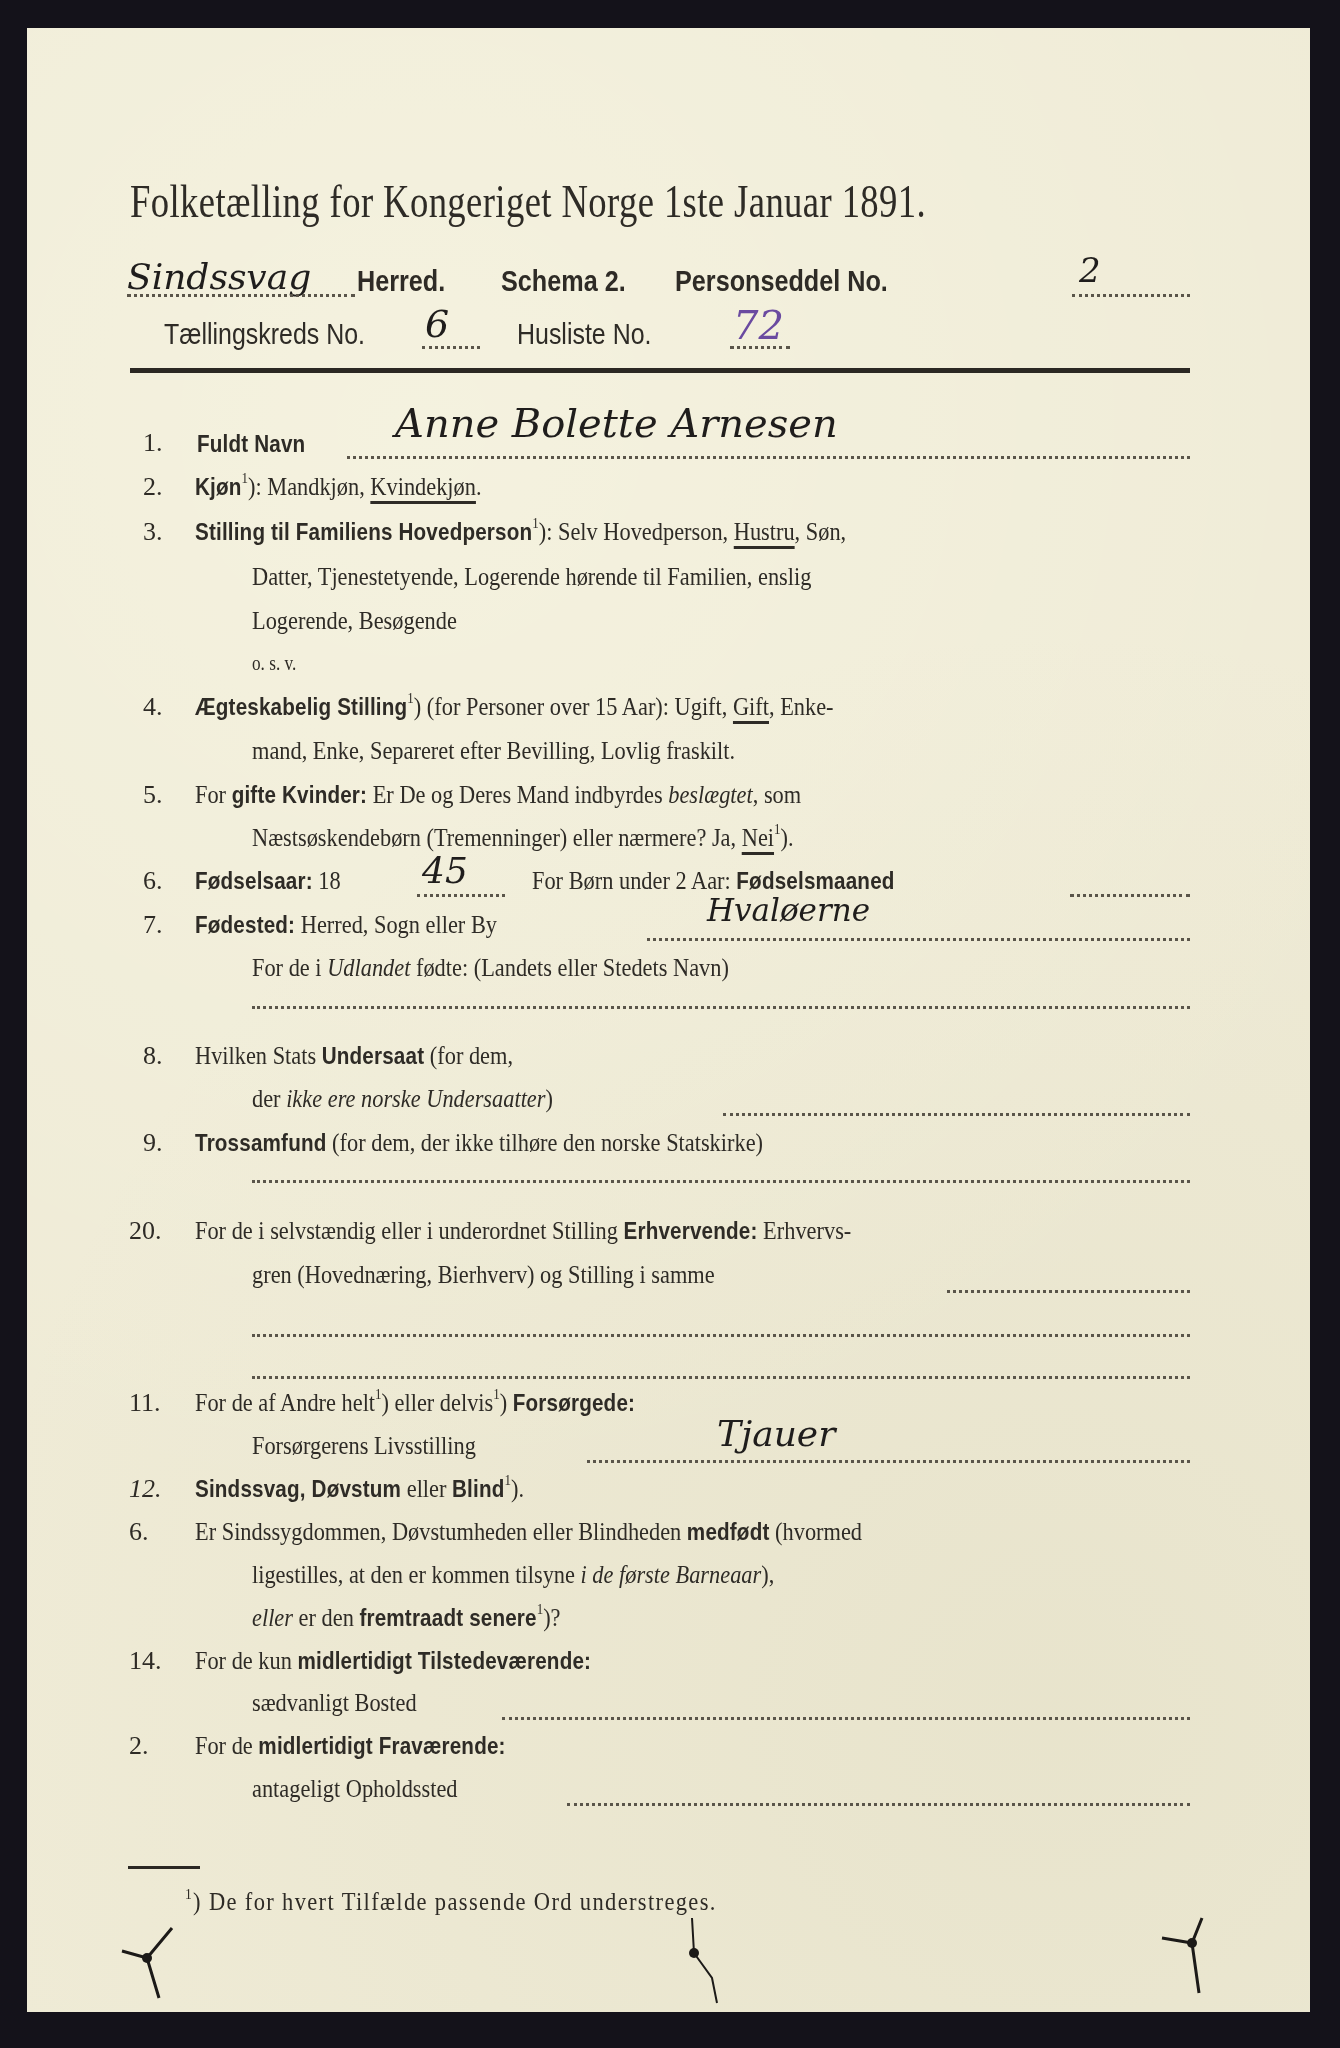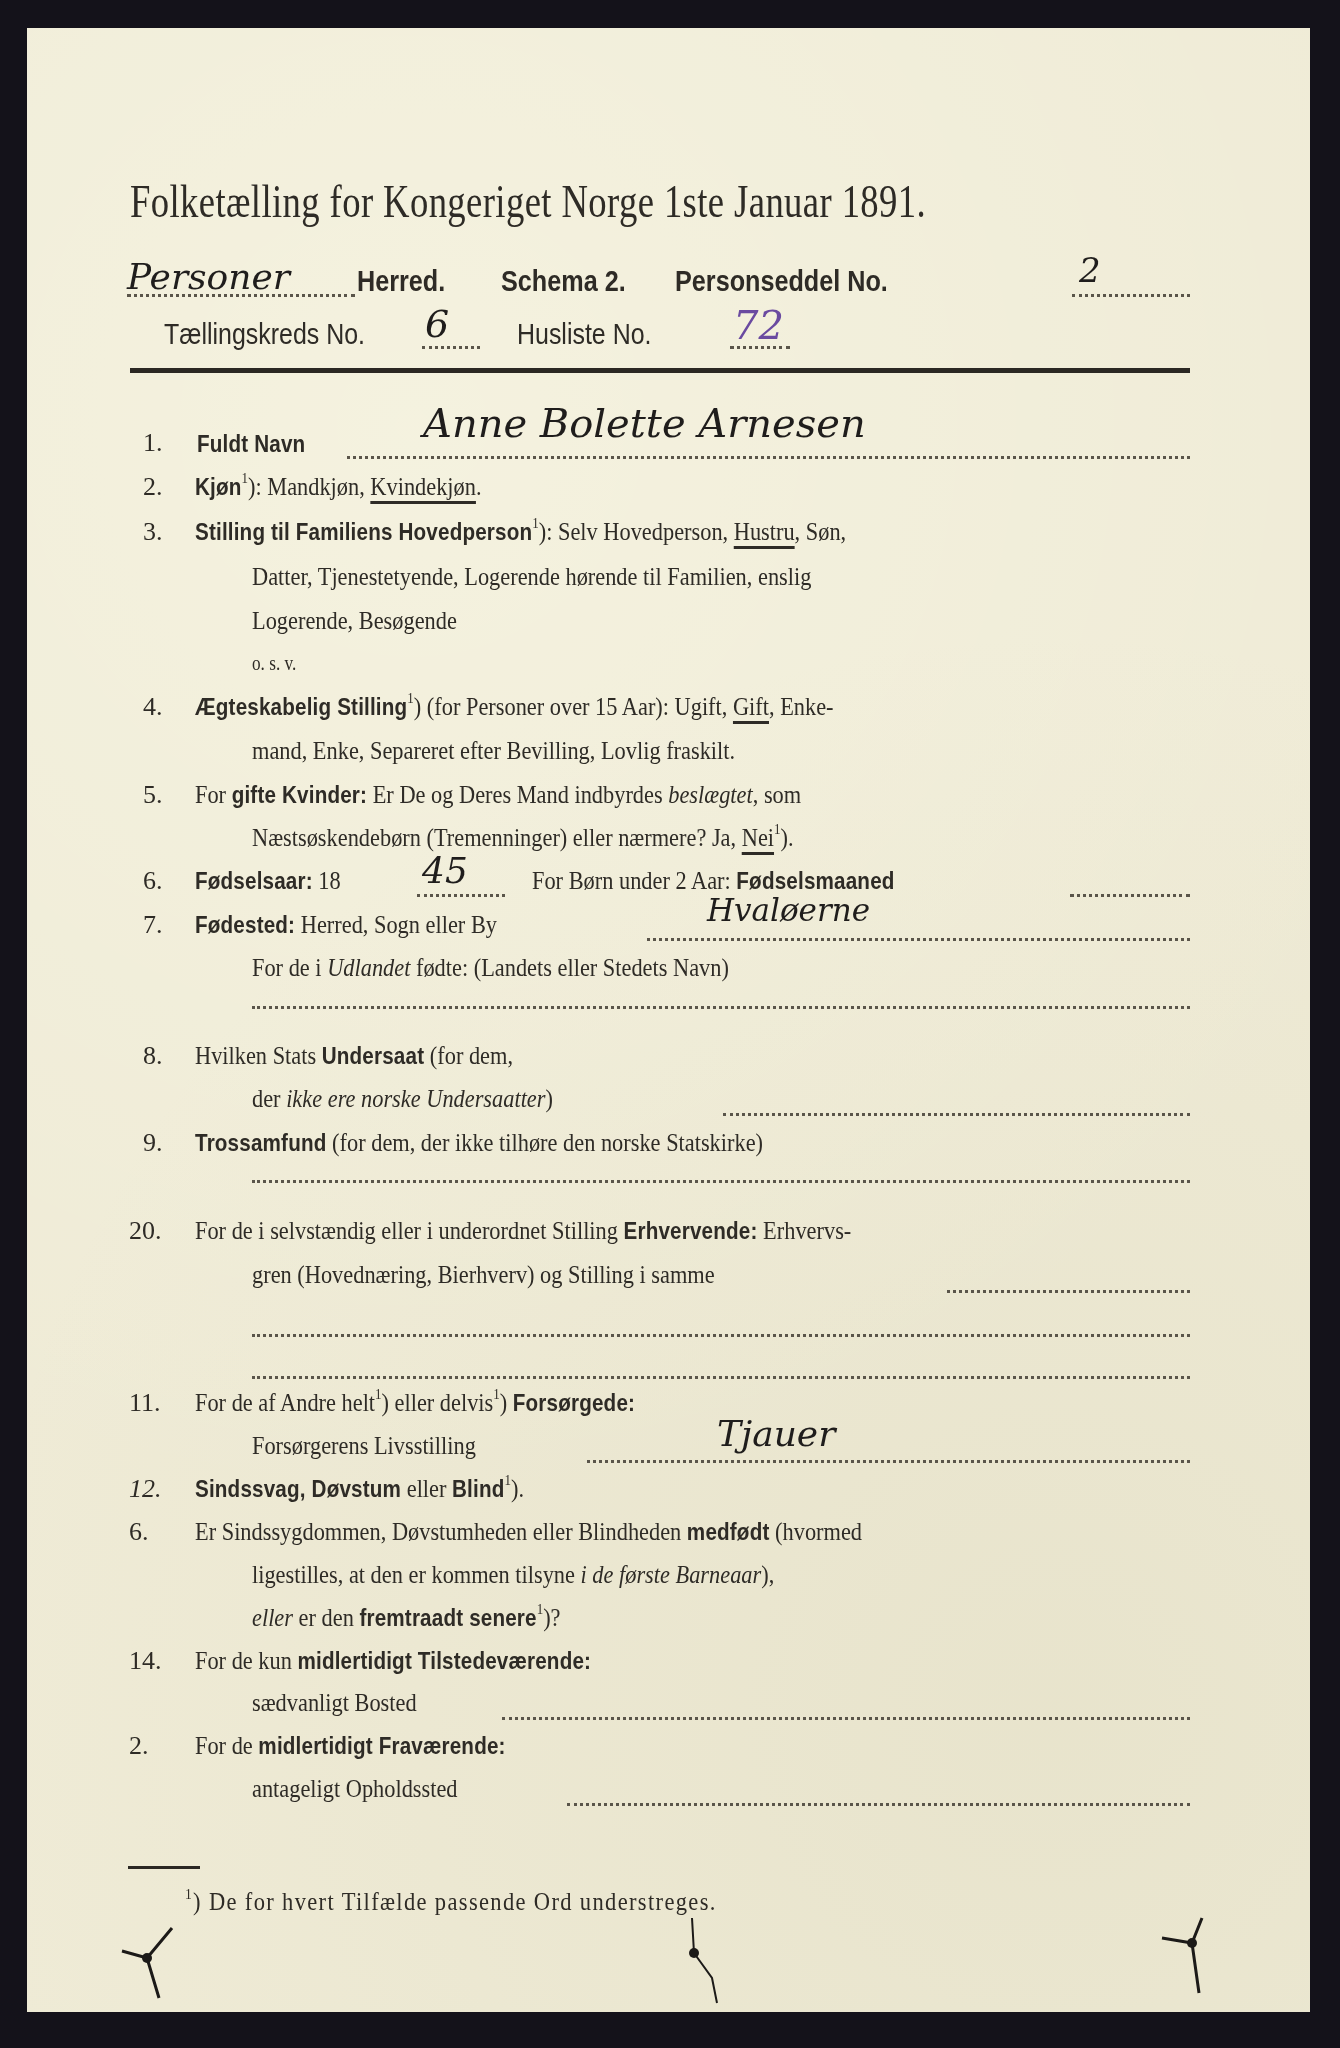--- a/index.html
+++ b/index.html
@@ -27,41 +27,41 @@
   .hand.purple{color:#6a4aa0;text-align:center;}
   .tear{position:absolute;width:40px;height:40px;}
 </style>
 </head>
 <body>
 
 <div class="page">
 
   <div class="abs title" style="left:103px;top:146px;">Folketælling for Kongeriget Norge 1ste Januar 1891.</div>
 
-  <div class="abs hand" style="left:100px;top:228px;font-size:36px;">Personer</div>
+  <div class="abs hand" style="left:100px;top:228px;font-size:36px;">Sindssvag</div>
   <div class="dots" style="left:100px;top:266px;width:228px;"></div>
   <div class="abs hdr sans-b" style="left:330px;top:236px;">Herred.</div>
   <div class="abs hdr sans-b" style="left:474px;top:236px;">Schema 2.</div>
   <div class="abs hdr sans-b" style="left:648px;top:236px;">Personseddel No.</div>
   <div class="abs hand" style="left:1052px;top:222px;font-size:34px;">2</div>
   <div class="dots" style="left:1045px;top:266px;width:118px;"></div>
 
   <div class="abs hdr2" style="left:137px;top:290px;">Tællingskreds No.</div>
   <div class="abs hand" style="left:398px;top:274px;font-size:38px;">6</div>
   <div class="dots" style="left:395px;top:318px;width:58px;"></div>
   <div class="abs hdr2" style="left:490px;top:290px;">Husliste No.</div>
   <div class="abs hand purple" style="left:706px;top:274px;font-size:40px;">72</div>
   <div class="dots" style="left:703px;top:318px;width:60px;"></div>
 
   <div class="rule" style="left:103px;top:340px;width:1060px;height:5px;"></div>
 
   <div class="row" style="top:400px;width:1283px;">
     <span class="num">1.</span>
     <span class="txt b" style="left:170px;top:2px;">Fuldt Navn</span>
-    <span class="abs hand" style="left:396px;top:-28px;font-size:40px;">Anne Bolette Arnesen</span>
+    <span class="abs hand" style="left:368px;top:-28px;font-size:40px;">Anne Bolette Arnesen</span>
   </div>
   <div class="dots" style="left:320px;top:428px;width:843px;"></div>
 
   <div class="row" style="top:444px;">
     <span class="num">2.</span>
     <span class="txt"><span class="b">Kjøn</span><sup>1</sup><span>): Mandkjøn, </span><span class="u">Kvindekjøn</span><span>.</span></span>
   </div>
 
   <div class="row" style="top:489px;">
     <span class="num">3.</span>

